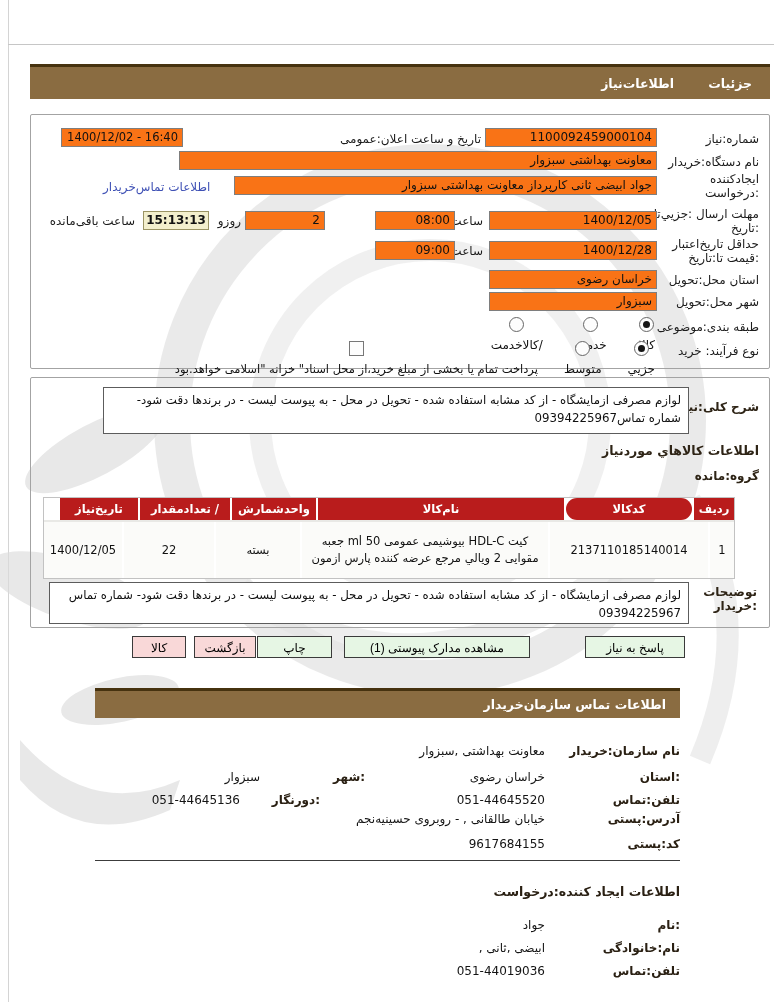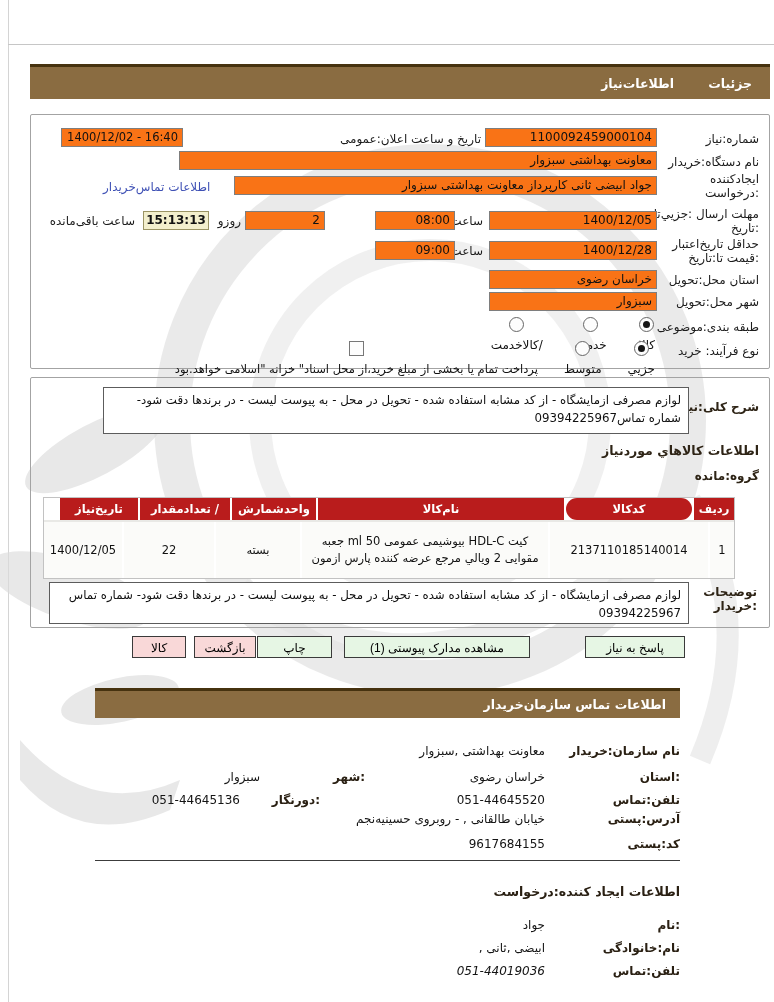--- a/index.html
+++ b/index.html
@@ -219,15 +219,15 @@
 
   <span class="c-lbl" style="right:94px;top:884px;font-size:12.5px;">اطلاعات ایجاد کننده:درخواست</span>
 
   <span class="c-lbl" style="right:94px;top:918px;">:نام</span>
   <span class="c-val" style="right:229px;top:918px;">جواد</span>
 
   <span class="c-lbl" style="right:94px;top:941px;">نام:خانوادگی</span>
   <span class="c-val" style="right:229px;top:941px;">ابیضی ,ثانی ,</span>
 
   <span class="c-lbl" style="right:94px;top:964px;">تلفن:تماس</span>
-  <span class="c-val" style="right:229px;top:964px;font-style:italic;"><span class="num">051-44019036</span></span>
+  <span class="c-val" style="right:229px;top:964px;"><span class="num">051-44019036</span></span>
 
 </div>
 
 </body></html>

